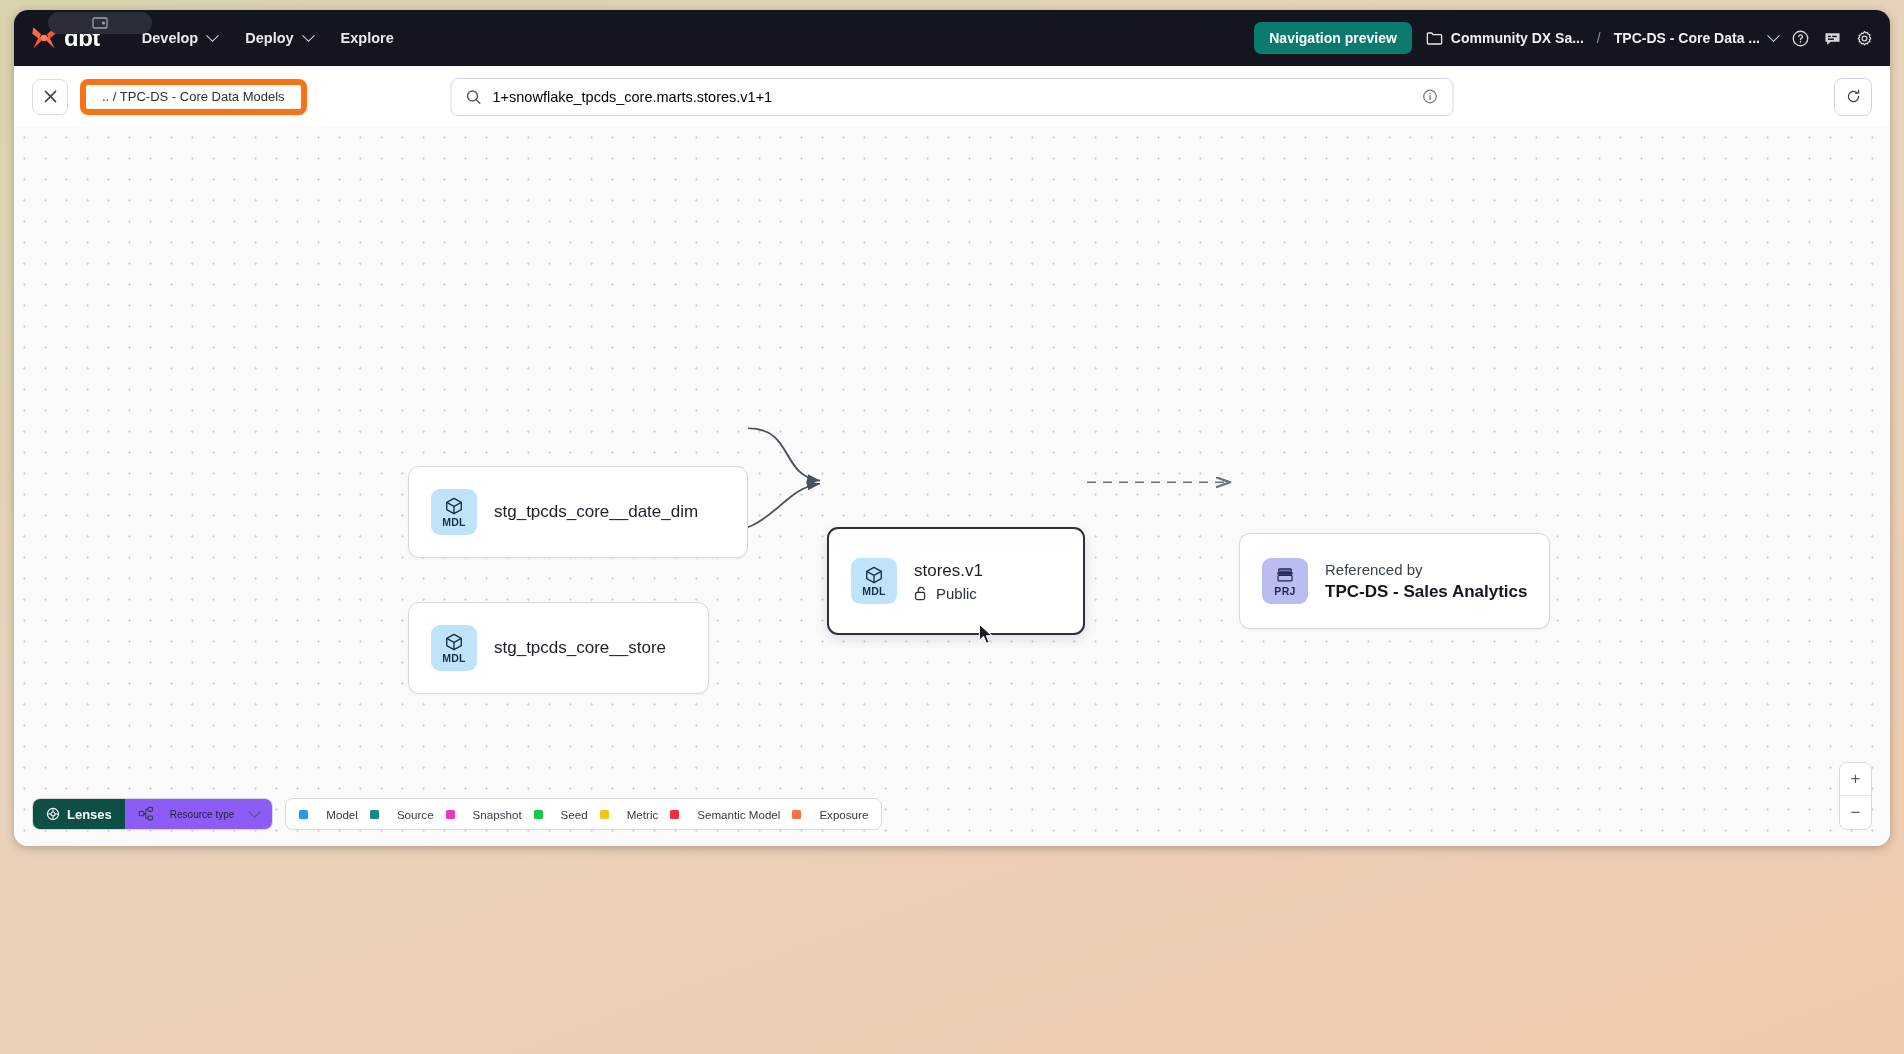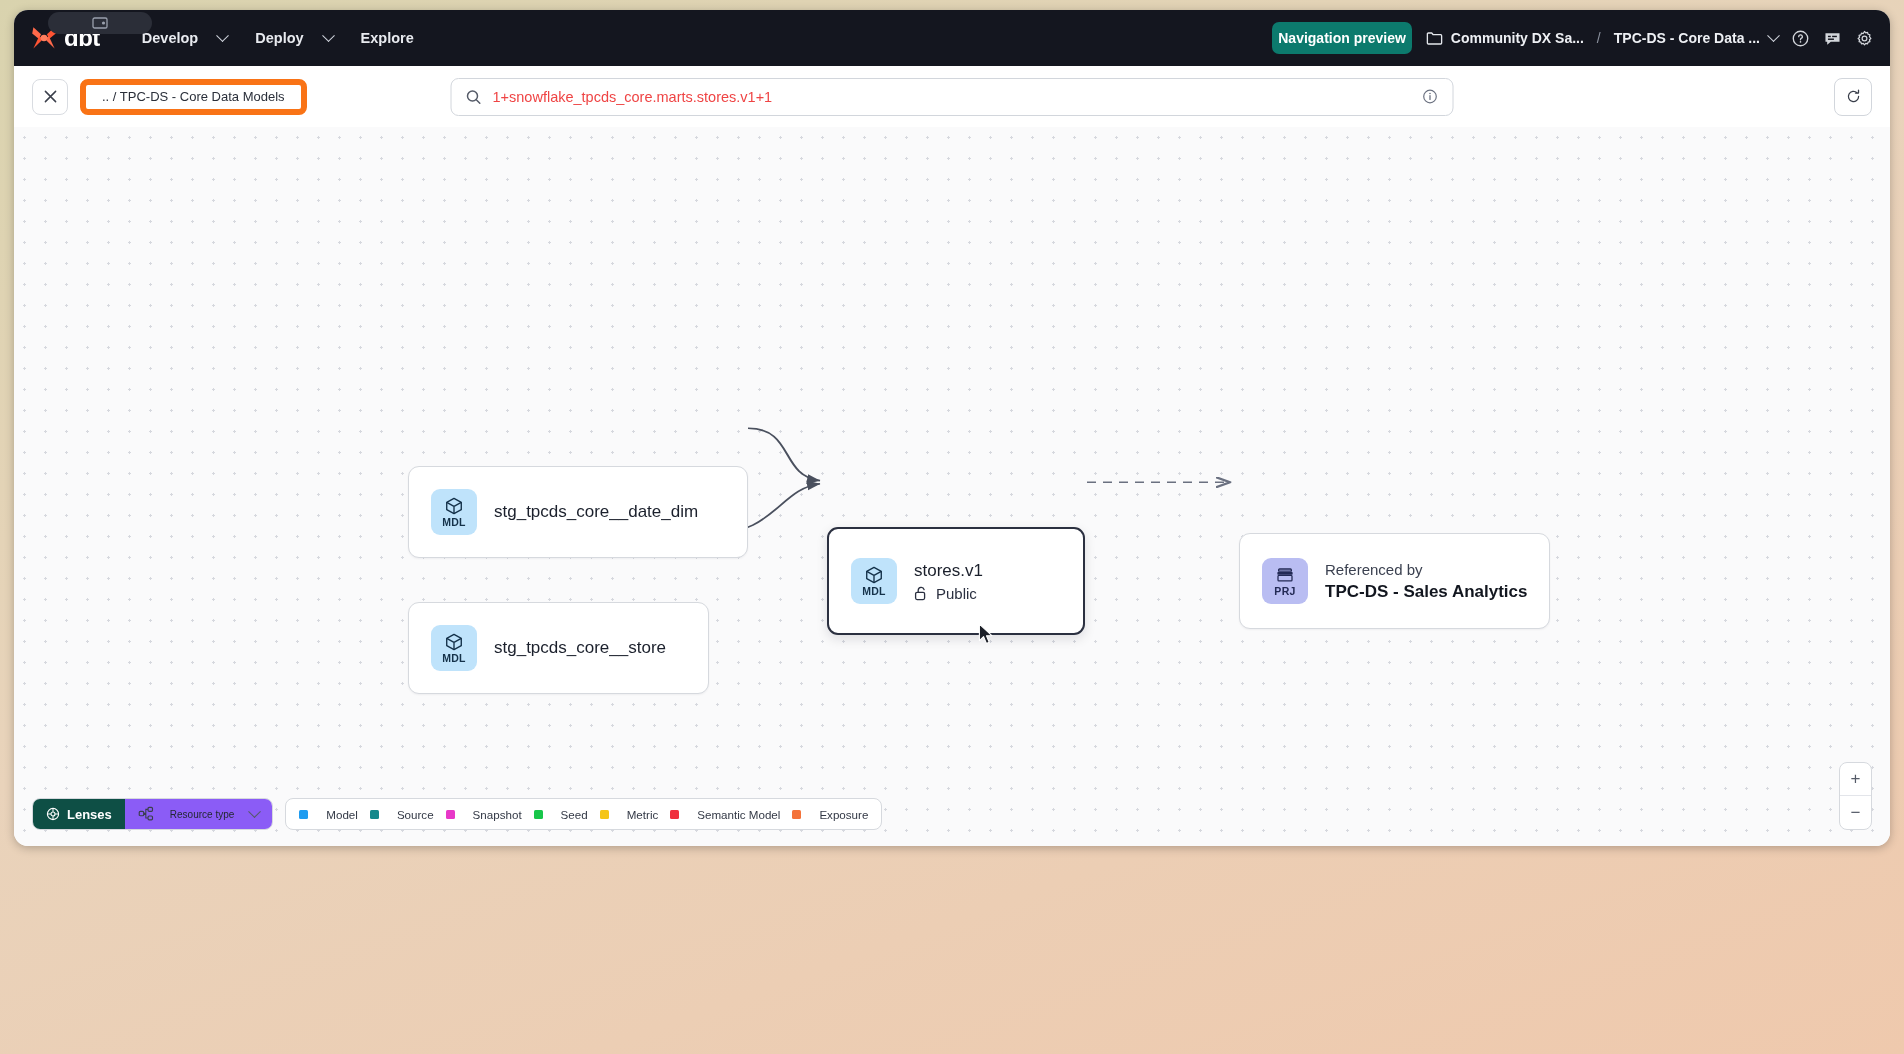--- a/index.html
+++ b/index.html
@@ -30,28 +30,28 @@
     background: #14161f;
     display: flex; align-items: center;
     padding: 0 16px;
     color: #f1f2f5;
   }
   #logo-group { display: flex; align-items: center; gap: 6px; margin-right: 28px; }
   .dbt-x { width: 28px; height: 26px; display:block; }
   .dbt-word { font-size: 24px; font-weight: 700; letter-spacing: -0.5px; color:#fff; }
   .nav-item {
     font-size: 14.5px; font-weight: 600; color:#e8eaef;
-    padding: 6px 14px; display:flex; align-items:center; gap:20px;
+    padding: 6px 14px; display:flex; align-items:center; gap:10px;
     border-radius: 6px; cursor: pointer;
   }
   .caret { display:inline-block; width:9px; height:9px; border-right:1.6px solid #cfd3db; border-bottom:1.6px solid #cfd3db; transform: rotate(45deg) translate(-2px,-2px); }
   #nav-right { margin-left:auto; display:flex; align-items:center; gap:13px; }
   #navpreview-btn {
     background:#0c7a6d; color:#fff; font-size:14px; font-weight:600;
-    padding:8px 6px; border-radius:7px; cursor:pointer; white-space:nowrap;
+    padding:8px 15px; border-radius:7px; cursor:pointer; white-space:nowrap;
   }
   .crumb {
     display:flex; align-items:center; gap:7px;
     font-size:14px; font-weight:700; color:#eef0f4; cursor:pointer; white-space:nowrap;
   }
   .crumb-sep { color:#8b919e; font-weight:400; font-size:14px; }
   .ic { width:19px; height:19px; display:block; }
   .icon-btn { display:flex; align-items:center; cursor:pointer; opacity:.92; }
   
   #subbar {
@@ -69,21 +69,21 @@
     font-size:13px; color:#2a2f3a; cursor:pointer; white-space:nowrap;
   }
   #search-wrap {
     position:absolute; left:50%; transform:translateX(-50%);
     width:1003px; height:38px;
     display:flex; align-items:center; gap:11px;
     border:1px solid #d2d6dc; border-radius:8px; background:#fff;
     padding: 0 14px;
   }
   #search-input {
-    flex:1; border:none; outline:none; font-size:14.5px; color:#ef4444;
+    flex:1; border:none; outline:none; font-size:14.5px; color:#000000;
     font-family:"Liberation Sans", sans-serif; background:transparent;
   }
   #refresh-btn {
     position:absolute; right:18px;
     width:38px; height:38px; border:1px solid #d2d6dc; border-radius:8px;
     background:#fff; display:flex; align-items:center; justify-content:center; cursor:pointer;
   }
   
   #canvas {
     position:absolute; left:0; right:0; top:117px; bottom:0;

